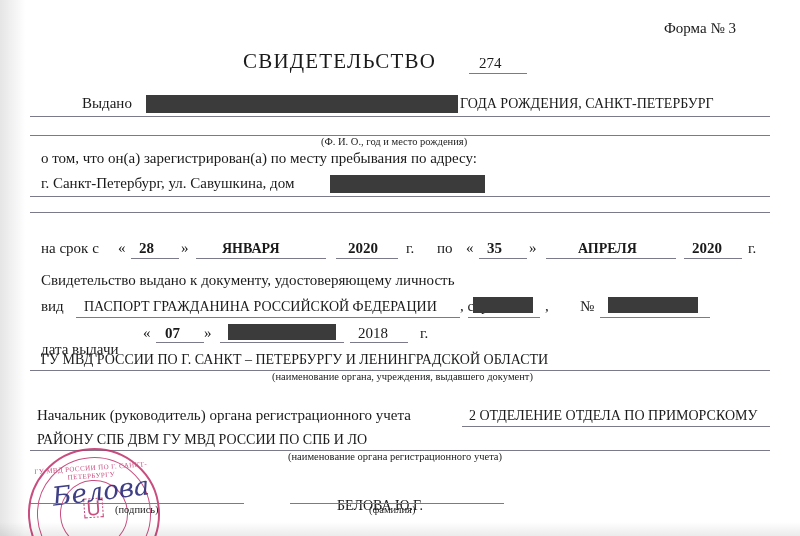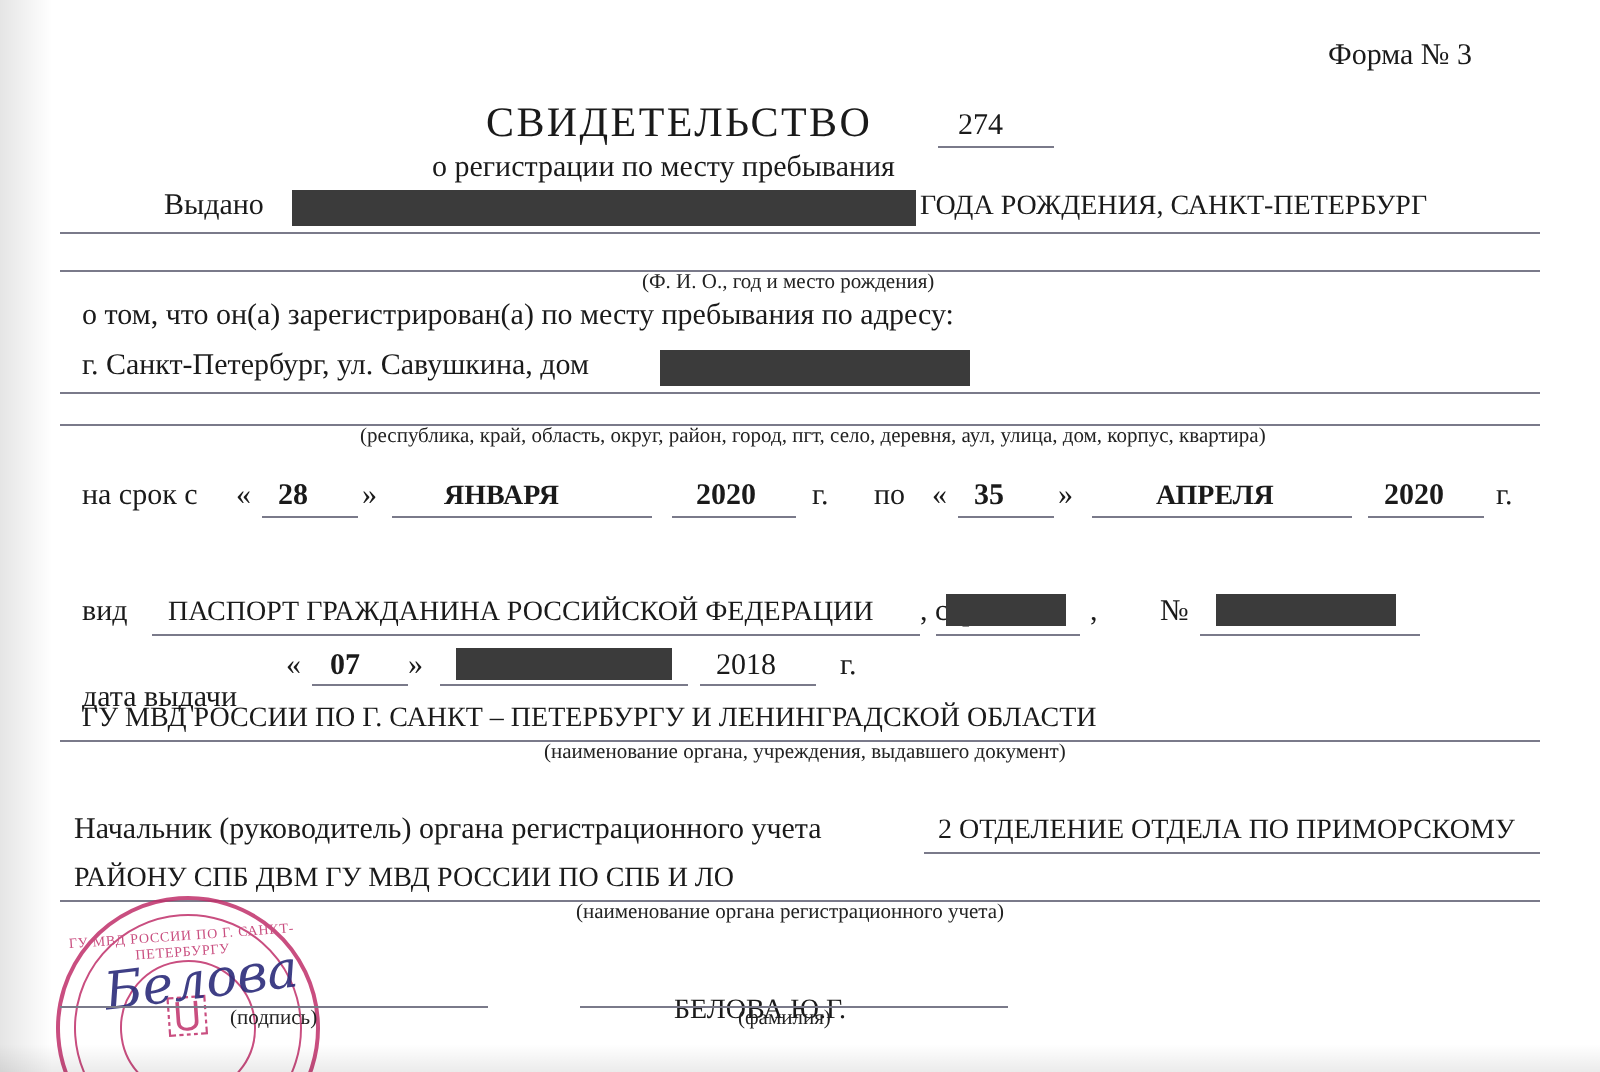--- a/index.html
+++ b/index.html
@@ -73,37 +73,35 @@
 </head>
 <body>
 
 <div class="page">
 
   <div class="t form-no" style="left:664px;top:20px;">Форма № 3</div>
 
   <div class="t title" style="left:243px;top:49px;">СВИДЕТЕЛЬСТВО</div>
   <div class="t num" style="left:479px;top:55px;">274</div>
   <div class="line" style="left:469px;top:73px;width:58px;"></div>
-  <div class="t subtitle" style="left:216px;top:76px;">о регистрации по месту пребывания</div>
 
   <div class="t body" style="left:82px;top:95px;">Выдано</div>
   <div class="redact" style="left:146px;top:95px;width:312px;height:18px;"></div>
   <div class="t caps" style="left:460px;top:96px;">ГОДА РОЖДЕНИЯ, САНКТ-ПЕТЕРБУРГ</div>
   <div class="line" style="left:30px;top:116px;width:740px;"></div>
 
   <div class="line" style="left:30px;top:135px;width:740px;"></div>
   <div class="t small" style="left:321px;top:136px;">(Ф. И. О., год и место рождения)</div>
 
   <div class="t body" style="left:41px;top:150px;">о том, что он(а) зарегистрирован(а) по месту пребывания по адресу:</div>
 
   <div class="t body" style="left:41px;top:175px;">г. Санкт-Петербург, ул. Савушкина, дом</div>
   <div class="redact" style="left:330px;top:175px;width:155px;height:18px;"></div>
   <div class="line" style="left:30px;top:196px;width:740px;"></div>
   <div class="line" style="left:30px;top:212px;width:740px;"></div>
-  <div class="t small" style="left:180px;top:213px;">(республика, край, область, округ, район, город, пгт, село, деревня, аул, улица, дом, корпус, квартира)</div>
 
   <div class="t body" style="left:41px;top:240px;">на срок с</div>
   <div class="t body" style="left:118px;top:240px;">«</div>
   <div class="t body" style="left:139px;top:240px;font-weight:bold;">28</div>
   <div class="t body" style="left:181px;top:240px;">»</div>
   <div class="line" style="left:131px;top:258px;width:48px;"></div>
   <div class="t caps" style="left:222px;top:241px;font-weight:bold;">ЯНВАРЯ</div>
   <div class="line" style="left:196px;top:258px;width:130px;"></div>
   <div class="t body" style="left:348px;top:240px;font-weight:bold;">2020</div>
   <div class="line" style="left:336px;top:258px;width:62px;"></div>
@@ -112,20 +110,21 @@
   <div class="t body" style="left:466px;top:240px;">«</div>
   <div class="t body" style="left:487px;top:240px;font-weight:bold;">35</div>
   <div class="t body" style="left:529px;top:240px;">»</div>
   <div class="line" style="left:479px;top:258px;width:48px;"></div>
   <div class="t caps" style="left:578px;top:241px;font-weight:bold;">АПРЕЛЯ</div>
   <div class="line" style="left:546px;top:258px;width:130px;"></div>
   <div class="t body" style="left:692px;top:240px;font-weight:bold;">2020</div>
   <div class="line" style="left:684px;top:258px;width:58px;"></div>
   <div class="t body" style="left:748px;top:240px;">г.</div>
 
+  <div class="t body" style="left:41px;top:272px;">Свидетельство выдано к документу, удостоверяющему личность</div>
 
   <div class="t body" style="left:41px;top:298px;">вид</div>
   <div class="t caps" style="left:84px;top:299px;">ПАСПОРТ ГРАЖДАНИНА РОССИЙСКОЙ ФЕДЕРАЦИИ</div>
   <div class="line" style="left:76px;top:317px;width:384px;"></div>
   <div class="t body" style="left:460px;top:298px;">, серия</div>
   <div class="redact" style="left:473px;top:297px;width:60px;height:16px;"></div>
   <div class="line" style="left:468px;top:317px;width:72px;"></div>
   <div class="t body" style="left:545px;top:298px;">,</div>
   <div class="t body" style="left:580px;top:298px;">№</div>
   <div class="redact" style="left:608px;top:297px;width:90px;height:16px;"></div>

